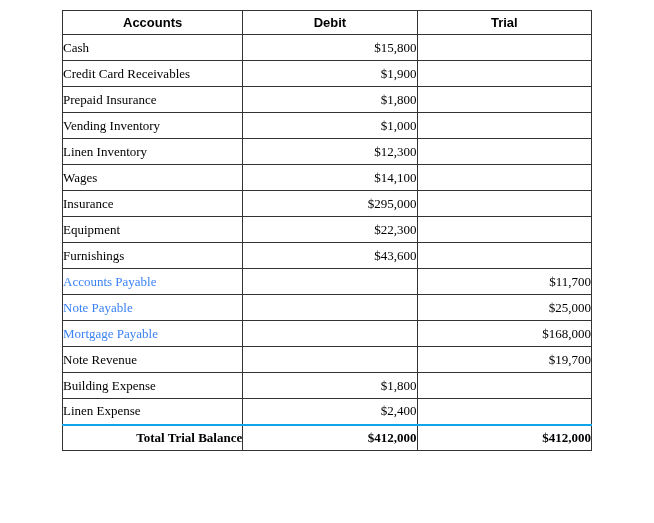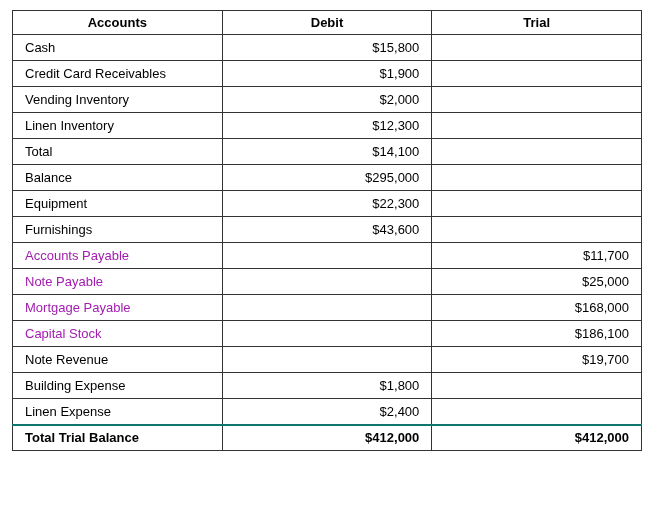--- a/index.html
+++ b/index.html
@@ -13,52 +13,54 @@
       font-size: 13px;
       display: flex;
       justify-content: center;
       align-items: flex-start;
       padding: 10px;
       width: 654px;
       min-height: 523px;
     }
     table {
       border-collapse: collapse;
-      width: 630px;
+      width: 530px;
     }
     th {
       border: 1px solid #333;
       padding: 4px 8px;
       text-align: center;
       font-weight: bold;
       background: #fff;
     }
     td {
       border: 1px solid #333;
-      padding: 3px 12px;
+      padding: 3px 0;
       height: 26px;
+      font-family: Liberation Serif, serif;
     }
     td.account-col {
       text-align: left;
       width: 210px;
     }
     td.debit-col {
       text-align: right;
       width: 210px;
     }
     td.credit-col {
       text-align: right;
       width: 210px;
     }
     .blue-text {
-      color: #a21caf;
+      color: #3b82f6;
     }
     .total-row td {
       font-weight: bold;
-      border-top: 2px solid #0f766e;
+      border-top: 2px solid #0ea5e9;
+      text-align: right;
     }
     th.account-col {
       width: 210px;
     }
     th.debit-col {
       width: 210px;
     }
     th.credit-col {
       width: 210px;
     }
@@ -79,36 +81,41 @@
         <td class="account-col">Cash</td>
         <td class="debit-col">$15,800</td>
         <td class="credit-col"></td>
       </tr>
       <tr>
         <td class="account-col">Credit Card Receivables</td>
         <td class="debit-col">$1,900</td>
         <td class="credit-col"></td>
       </tr>
       <tr>
+        <td class="account-col">Prepaid Insurance</td>
+        <td class="debit-col">$1,800</td>
+        <td class="credit-col"></td>
+      </tr>
+      <tr>
         <td class="account-col">Vending Inventory</td>
-        <td class="debit-col">$2,000</td>
+        <td class="debit-col">$1,000</td>
         <td class="credit-col"></td>
       </tr>
       <tr>
         <td class="account-col">Linen Inventory</td>
         <td class="debit-col">$12,300</td>
         <td class="credit-col"></td>
       </tr>
       <tr>
-        <td class="account-col">Total</td>
+        <td class="account-col">Wages</td>
         <td class="debit-col">$14,100</td>
         <td class="credit-col"></td>
       </tr>
       <tr>
-        <td class="account-col">Balance</td>
+        <td class="account-col">Insurance</td>
         <td class="debit-col">$295,000</td>
         <td class="credit-col"></td>
       </tr>
       <tr>
         <td class="account-col">Equipment</td>
         <td class="debit-col">$22,300</td>
         <td class="credit-col"></td>
       </tr>
       <tr>
         <td class="account-col">Furnishings</td>
@@ -124,25 +131,20 @@
         <td class="account-col blue-text">Note Payable</td>
         <td class="debit-col"></td>
         <td class="credit-col">$25,000</td>
       </tr>
       <tr>
         <td class="account-col blue-text">Mortgage Payable</td>
         <td class="debit-col"></td>
         <td class="credit-col">$168,000</td>
       </tr>
       <tr>
-        <td class="account-col blue-text">Capital Stock</td>
-        <td class="debit-col"></td>
-        <td class="credit-col">$186,100</td>
-      </tr>
-      <tr>
         <td class="account-col">Note Revenue</td>
         <td class="debit-col"></td>
         <td class="credit-col">$19,700</td>
       </tr>
       <tr>
         <td class="account-col">Building Expense</td>
         <td class="debit-col">$1,800</td>
         <td class="credit-col"></td>
       </tr>
       <tr>

